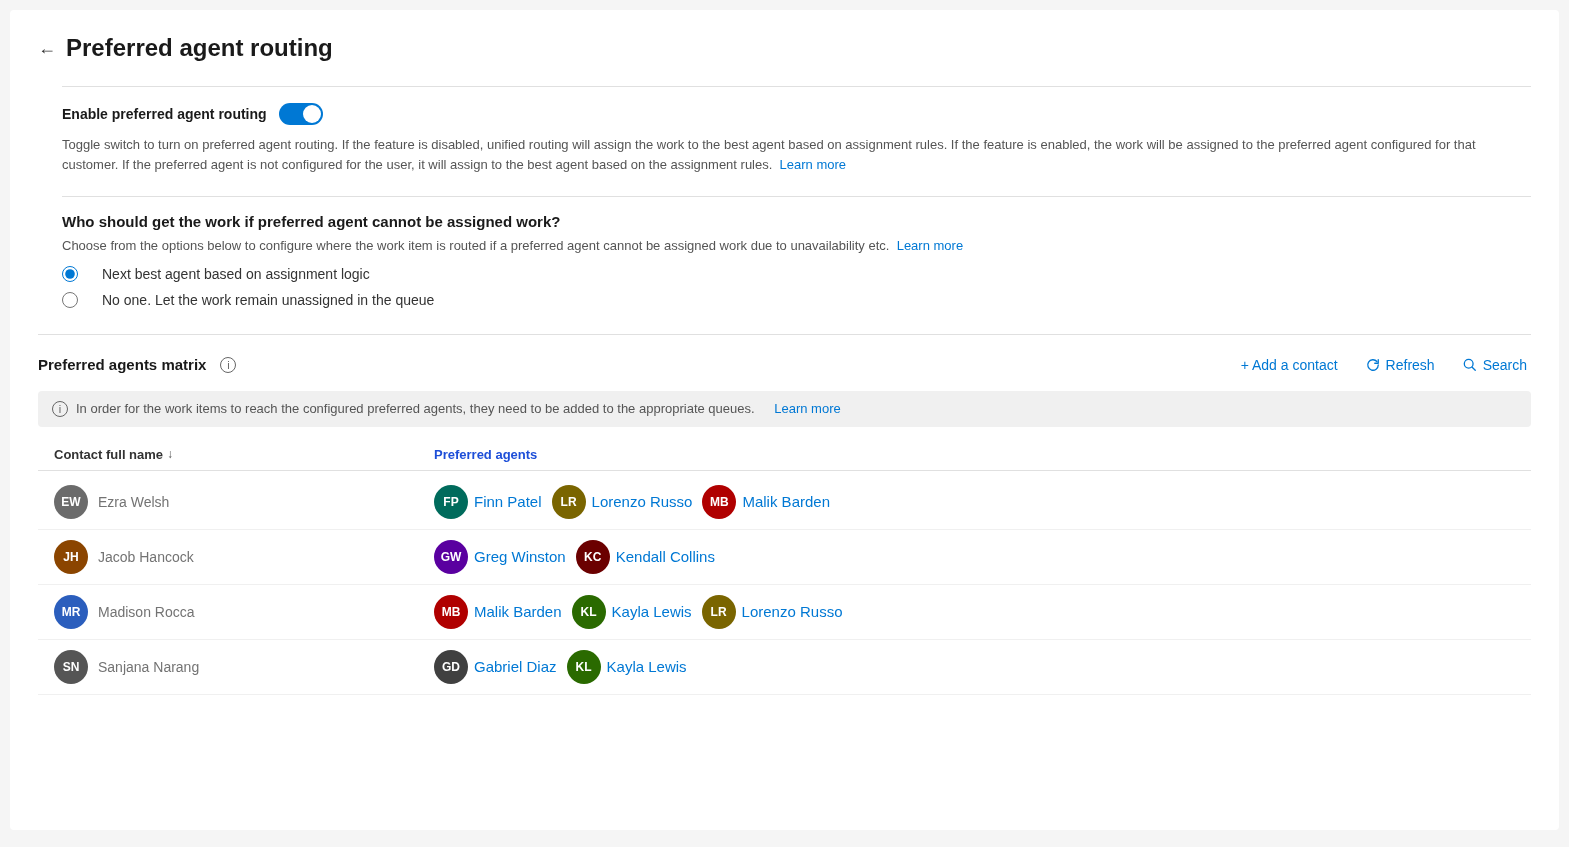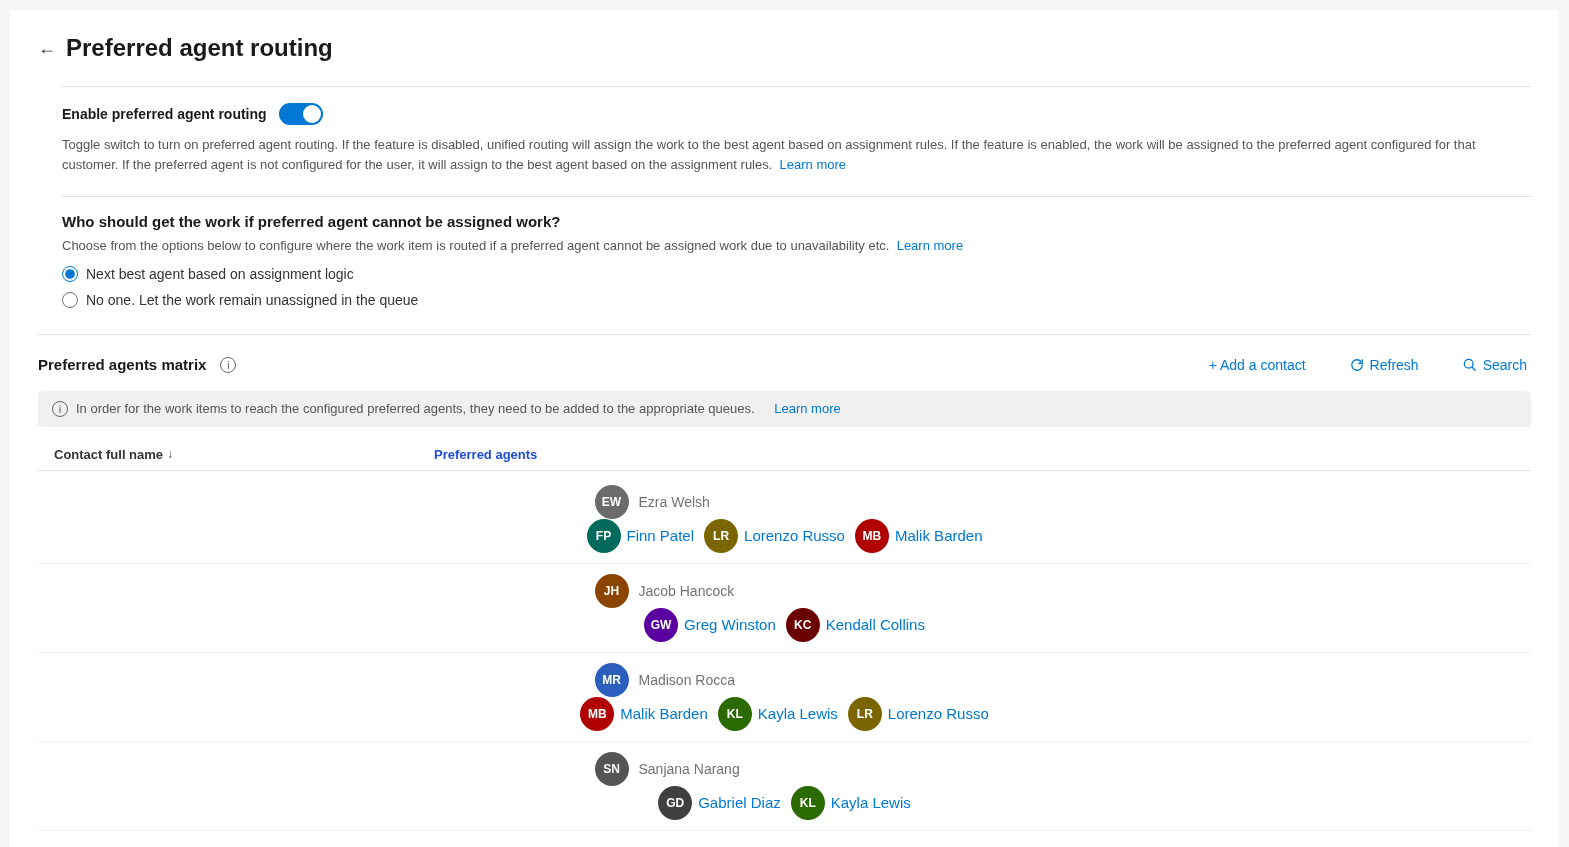--- a/index.html
+++ b/index.html
@@ -86,21 +86,21 @@
     }
     .section-title {
       font-size: 15px;
       font-weight: 600;
       color: #1a1a1a;
       margin-bottom: 6px;
     }
     .radio-option {
       display: flex;
       align-items: center;
-      gap: 8px;
+      gap: 24px;
       margin: 10px 0;
       cursor: pointer;
     }
     .radio-option input[type="radio"] {
       width: 16px;
       height: 16px;
       accent-color: #0078d4;
       cursor: pointer;
     }
     .radio-label {
@@ -135,21 +135,21 @@
       display: inline-flex;
       align-items: center;
       justify-content: center;
       font-size: 11px;
       color: #666;
       cursor: pointer;
     }
     .matrix-actions {
       display: flex;
       align-items: center;
-      gap: 36px;
+      gap: 20px;
       justify-content: space-between;
     }
     .action-btn {
       display: flex;
       align-items: center;
       gap: 6px;
       color: #0078d4;
       cursor: pointer;
       font-size: 14px;
       background: none;
@@ -189,21 +189,20 @@
       flex: 1;
       font-weight: 600;
       font-size: 13px;
       color: #1d4ed8;
     }
     .table-row {
       display: flex;
       align-items: center;
       padding: 10px 16px;
       border-bottom: 1px solid #f0f0f0;
-      flex-direction: column;
     }
     .contact-cell {
       width: 380px;
       display: flex;
       align-items: center;
       gap: 10px;
     }
     .agents-cell {
       flex: 1;
       display: flex;

